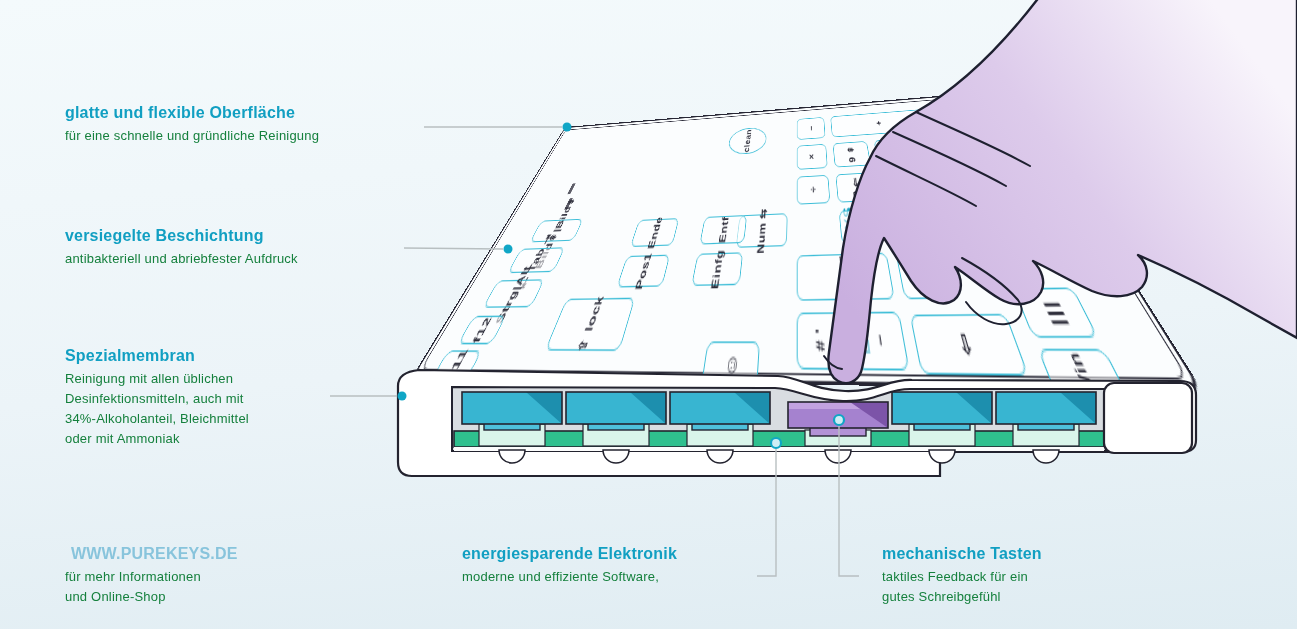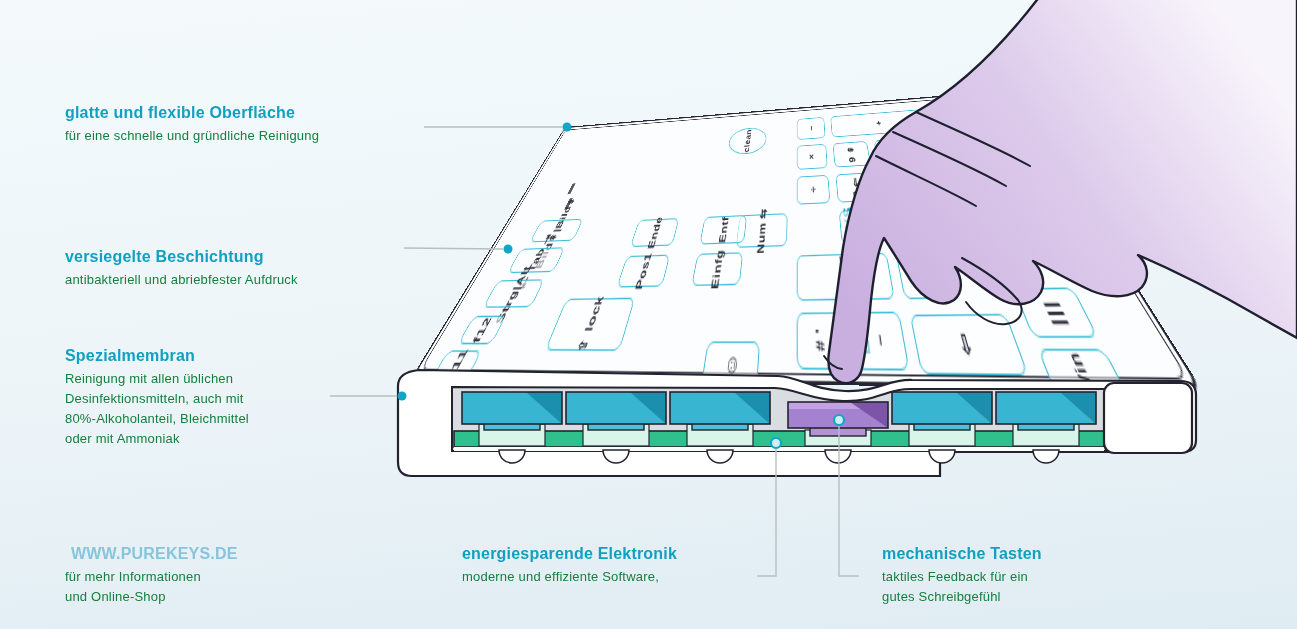--- a/index.html
+++ b/index.html
@@ -261,31 +261,31 @@
   </g>
   <circle cx="776" cy="443" r="5" fill="#cdeef5" stroke="#10a6c6" stroke-width="2.2"></circle>
   <circle cx="839" cy="420" r="5" fill="#cdeef5" stroke="#10a6c6" stroke-width="2.2"></circle>
 </svg>
 
 <div class="callout" style="left:65px;top:104px;">
   <h2>glatte und flexible Oberfläche</h2>
   <div class="sub">für eine schnelle und gründliche Reinigung</div>
 </div>
 
-<div class="callout" style="left:65px;top:227px;margin-top:21px;">
+<div class="callout" style="left:65px;top:227px;">
   <h2>versiegelte Beschichtung</h2>
   <div class="sub">antibakteriell und abriebfester Aufdruck</div>
 </div>
 
 <div class="callout" style="left:65px;top:347px;">
   <h2>Spezialmembran</h2>
   <div class="sub">
     <div>Reinigung mit allen üblichen</div>
     <div>Desinfektionsmitteln, auch mit</div>
-    <div>80%-Alkoholanteil, Bleichmittel</div>
+    <div>34%-Alkoholanteil, Bleichmittel</div>
     <div>oder mit Ammoniak</div>
   </div>
 </div>
 
 <div class="callout url" style="left:65px;top:545px;">
   <h2>WWW.PUREKEYS.DE</h2>
   <div class="sub">
     <div>für mehr Informationen</div>
     <div>und Online-Shop</div>
   </div>

